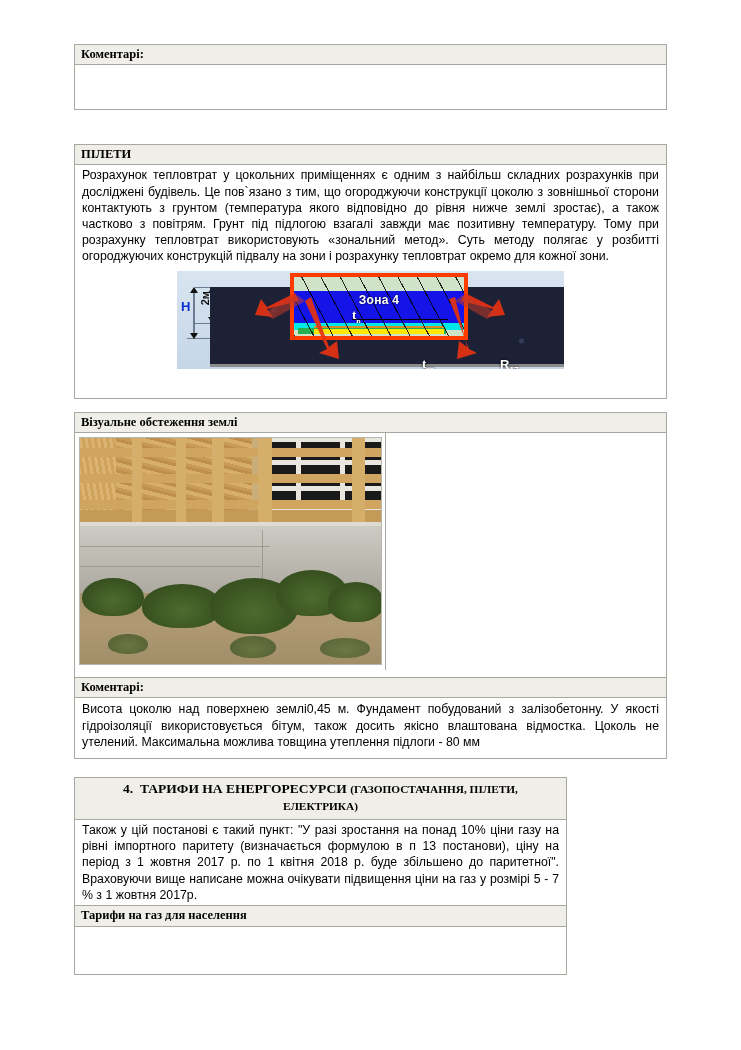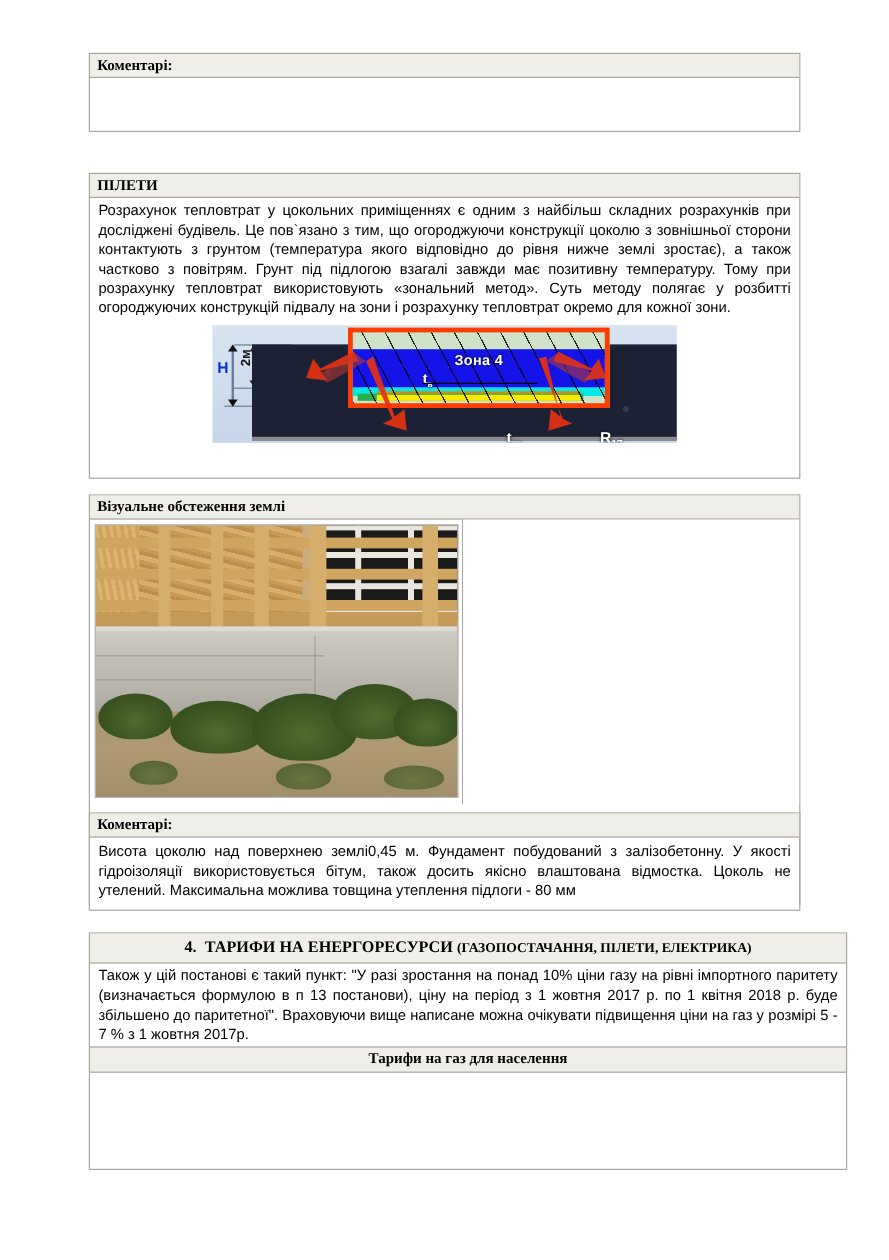--- a/index.html
+++ b/index.html
@@ -76,21 +76,21 @@
       radial-gradient(circle at 18% 30%, #2a3048 0 2px, transparent 3px),
       radial-gradient(circle at 46% 62%, #323a55 0 2px, transparent 3px),
       radial-gradient(circle at 72% 25%, #262c42 0 2px, transparent 3px),
       radial-gradient(circle at 88% 70%, #343b58 0 2px, transparent 3px),
       #1c2136;
     border-right: 2px solid #8a8a8a;
     border-bottom: 3px solid #8b8b8b;
   }
   
   .bbox {
-    position: absolute; left: 113px; top: 2px; width: 218px; height: 67px;
+    position: absolute; left: 113px; top: 2px; width: 178px; height: 67px;
     border: 4px solid #ff3c00;
     background: #cfe3c9;
     box-sizing: border-box;
   }
   .bbox .zone-blue {
     position: absolute; left: 0; top: 14px; right: 0; height: 32px;
     background: #1414e8;
   }
   .bbox .lay-cyan {
     position: absolute; left: 0; top: 46px; right: 0; height: 7px;
@@ -221,21 +221,21 @@
     background: radial-gradient(ellipse at 50% 60%, #4e6b2e, #37501f 70%, rgba(55,80,31,0) 100%);
   }
 
   
   #comments2 {
     position: absolute; left: 74px; top: 677px; width: 593px; height: 81px;
     border: none;
   }
 
   
-  #tariffs { left: 74px; top: 777px; width: 632px; height: 198px; }
+  #tariffs { left: 74px; top: 777px; width: 493px; height: 198px; }
   .sec-head {
     background: #efeee8;
     border-bottom: 1px solid #a8a8a0;
     font-family: "Liberation Serif", serif;
     font-weight: bold;
     text-align: center;
     font-size: 13.5px;
     padding: 3px 10px 4px 10px;
     line-height: 1.25;
     box-sizing: border-box;
@@ -243,21 +243,20 @@
   .sec-head .smallcaps { font-size: 11.3px; }
   .subhdr {
     background: #efeee8;
     border-bottom: 1px solid #a8a8a0;
     border-top: 1px solid #a8a8a0;
     font-family: "Liberation Serif", serif;
     font-weight: bold;
     font-size: 12.5px;
     padding: 2px 6px 3px 6px;
     box-sizing: border-box;
-    text-align: center;
   }
   .para {
     padding: 2px 7px 2px 7px;
     font-size: 12.3px;
     line-height: 1.33;
     text-align: justify;
     box-sizing: border-box;
   }
   sub { font-size: 8px; vertical-align: sub; }
 </style>

